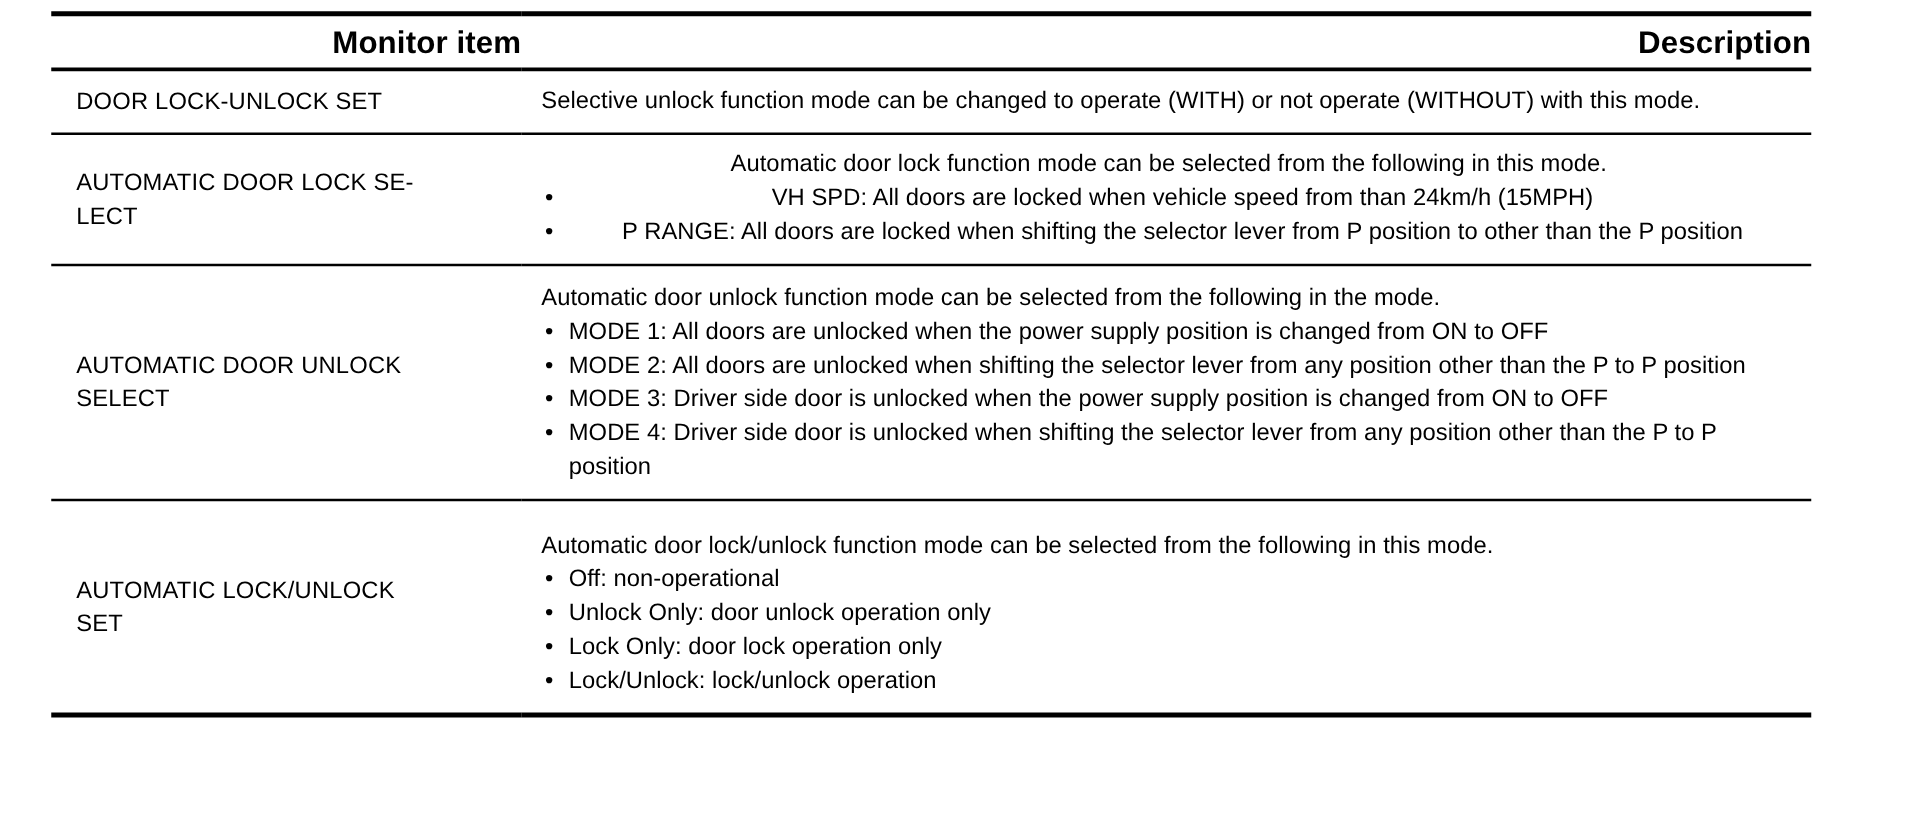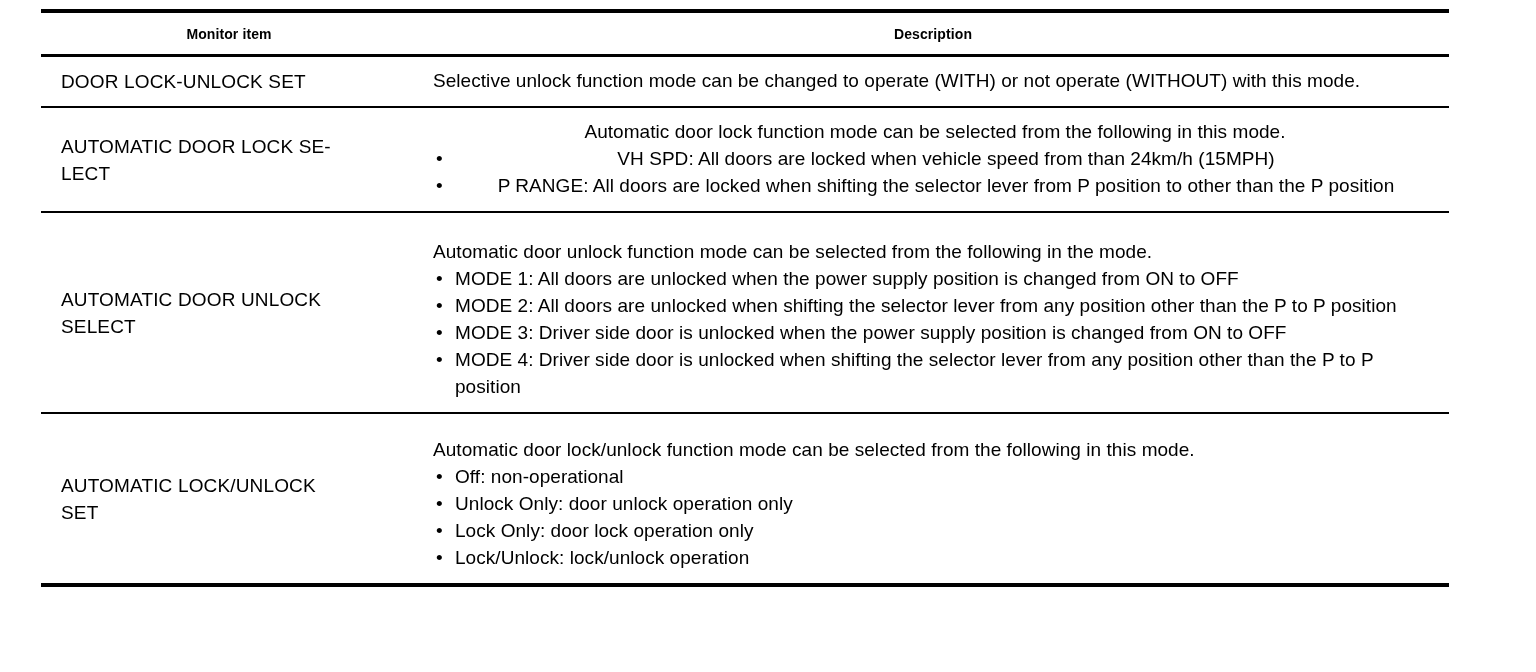--- a/index.html
+++ b/index.html
@@ -51,24 +51,24 @@
 
   
   thead .cell-item,
   thead .cell-desc {
     border-bottom: 3px solid #000;
     height: 41px;
     text-align: center;
   }
   .head-text {
     display: block;
-    font-size: 14px;
+    font-size: 25px;
     line-height: 22px;
     letter-spacing: 0.1px;
-    text-align: center;
+    text-align: right;
   }
 
   
   tbody tr + tr .cell-item,
   tbody tr + tr .cell-desc {
     border-top: 2px solid #000;
   }
 
   .item-text {
     display: block;
@@ -111,21 +111,21 @@
     position: absolute;
     left: 3px;
     top: 0;
     font-size: 19px;
     line-height: 27px;
   }
 
   
   tr[data-row="0"] .desc-wrap { padding-top: 10px; }
   tr[data-row="1"] .desc-wrap { padding-top: 10px; text-align: center; }
-  tr[data-row="2"] .desc-wrap { padding-top: 25px; }
+  tr[data-row="2"] .desc-wrap { padding-top: 12px; }
   tr[data-row="3"] .desc-wrap { padding-top: 22px; }
 </style>
 </head>
 <body>
 
 <div id="page">
   <table class="spec-table">
     <colgroup>
       <col class="col-item">
       <col class="col-desc">

